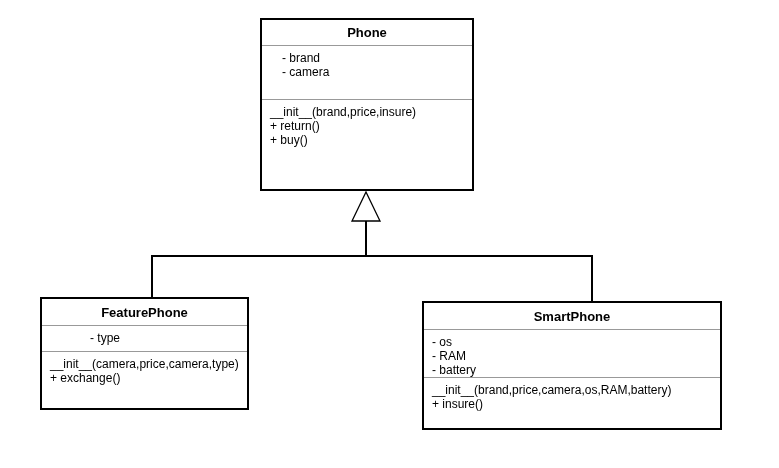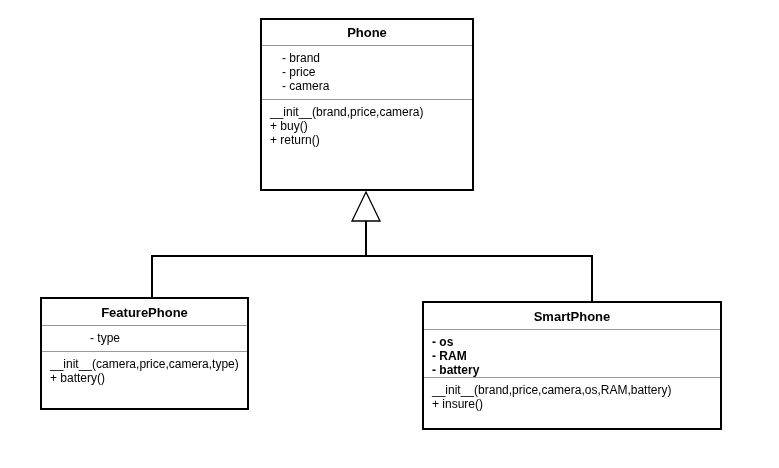--- a/index.html
+++ b/index.html
@@ -61,21 +61,21 @@
   #class-phone        { left: 260px; top: 18px;  width: 214px; height: 173px; }
   #class-phone .uml-title        { height: 26px; }
   #class-phone .uml-section.attrs { height: 54px; padding-left: 20px; }
   
   #class-featurephone { left: 40px;  top: 297px; width: 209px; height: 113px; }
   #class-featurephone .uml-title        { height: 27px; }
   #class-featurephone .uml-section.attrs { height: 26px; padding-left: 48px; }
   
   #class-smartphone   { left: 422px; top: 301px; width: 300px; height: 129px; }
   #class-smartphone .uml-title        { height: 27px; }
-  #class-smartphone .uml-section.attrs { height: 48px; font-weight: bold; }
+  #class-smartphone .uml-section.attrs { height: 48px; }
 </style>
 </head>
 <body>
 
 <div class="canvas">
 
   <svg class="connector-layer" viewBox="0 0 779 468" xmlns="http://www.w3.org/2000/svg">
 
     <line x1="366" y1="221" x2="366" y2="257" stroke="#000000" stroke-width="2"></line>
 
@@ -85,38 +85,37 @@
 
     <line x1="592" y1="255" x2="592" y2="304" stroke="#000000" stroke-width="2"></line>
 
     <polygon points="366,192 380,221 352,221" fill="#ffffff" stroke="#000000" stroke-width="1.3"></polygon>
   </svg>
 
   <div class="uml-class" id="class-phone">
     <div class="uml-title">Phone</div>
     <div class="uml-section attrs">
       <div>- brand</div>
-      <div>- price</div>
       <div>- camera</div>
     </div>
     <div class="uml-section methods">
-      <div>__init__(brand,price,camera)</div>
+      <div>__init__(brand,price,insure)</div>
+      <div>+ return()</div>
       <div>+ buy()</div>
-      <div>+ return()</div>
     </div>
   </div>
 
   <div class="uml-class" id="class-featurephone">
     <div class="uml-title">FeaturePhone</div>
     <div class="uml-section attrs">
       <div>- type</div>
     </div>
     <div class="uml-section methods">
       <div>__init__(camera,price,camera,type)</div>
-      <div>+ battery()</div>
+      <div>+ exchange()</div>
     </div>
   </div>
 
   <div class="uml-class" id="class-smartphone">
     <div class="uml-title">SmartPhone</div>
     <div class="uml-section attrs">
       <div>- os</div>
       <div>- RAM</div>
       <div>- battery</div>
     </div>

